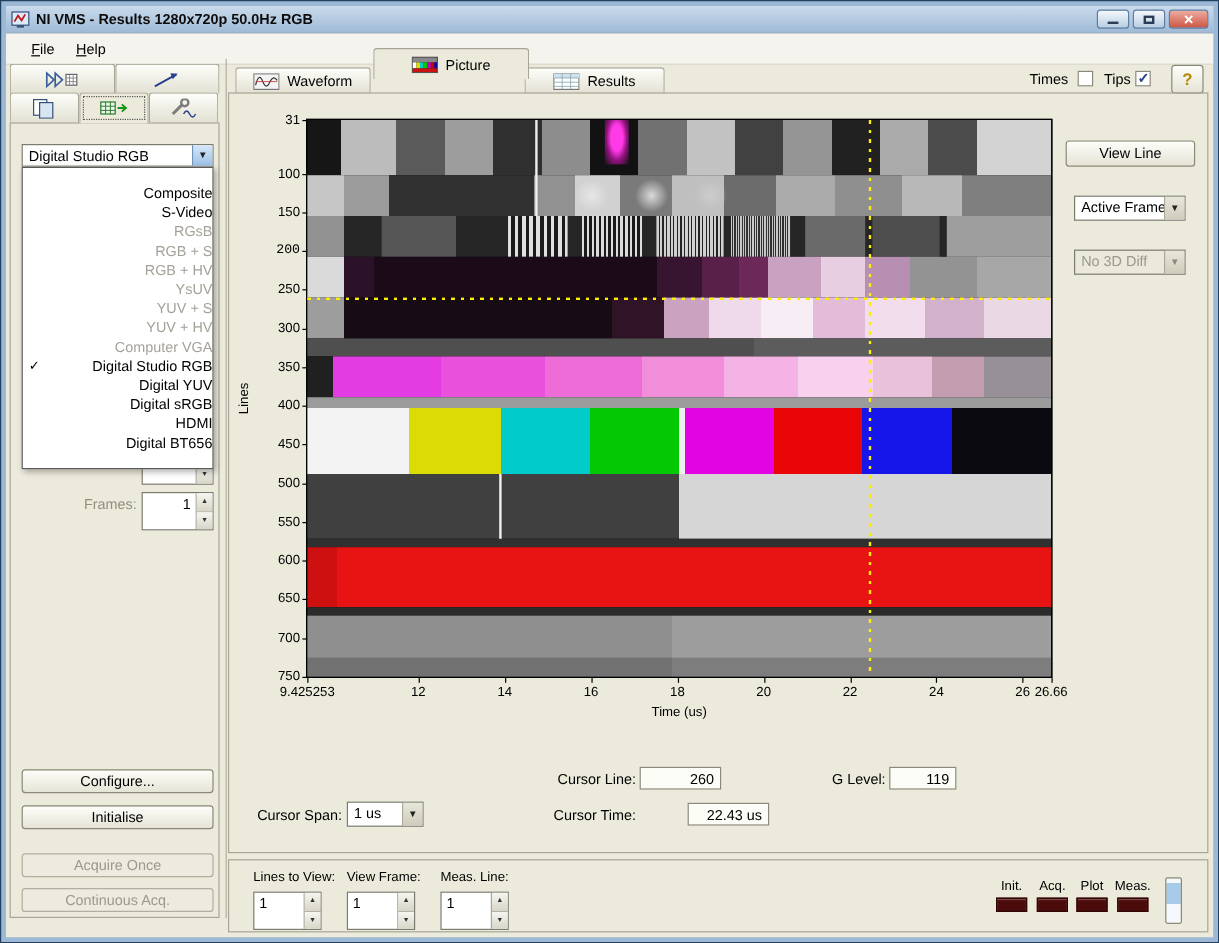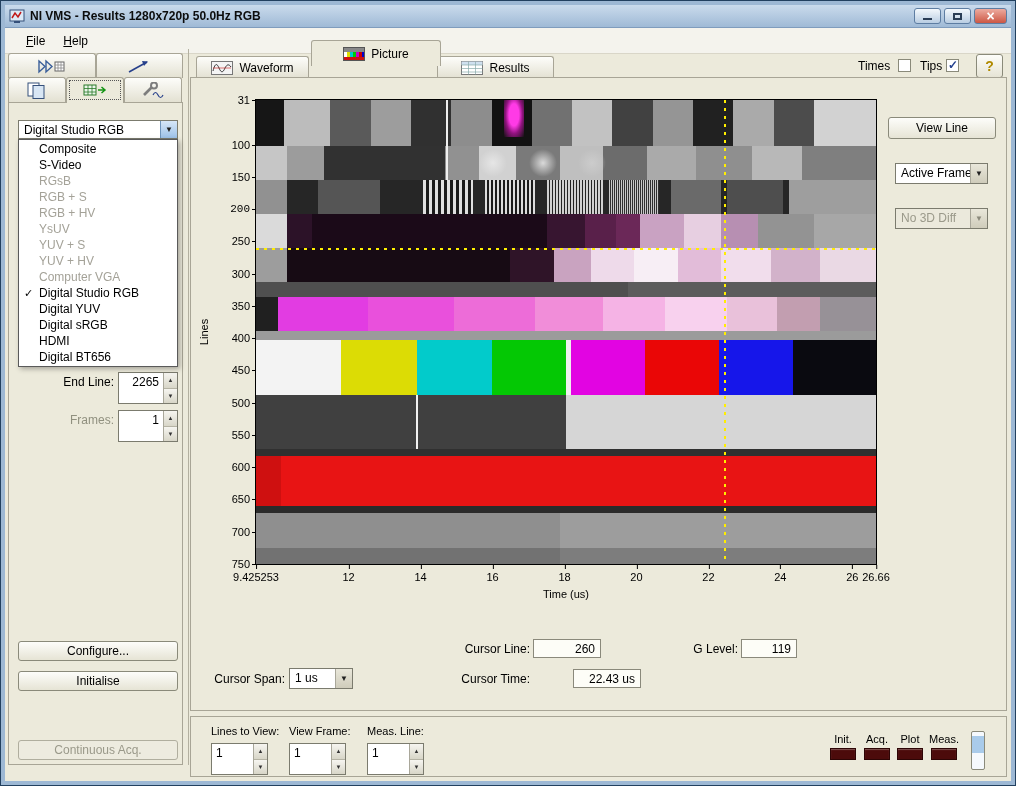--- a/index.html
+++ b/index.html
@@ -54,21 +54,21 @@
   
   .tab{position:absolute;border:1px solid #a8a596;border-bottom:none;border-radius:3px 3px 0 0;
     background:linear-gradient(#fdfdfa,#e3e1d2);display:flex;align-items:center;justify-content:center;gap:6px;
     font-size:12px;box-sizing:border-box;}
   .tab.sel{background:#eceadb;z-index:6;}
   .tab.sel-focus{outline:1px dotted #555;outline-offset:-4px;}
   .page-border{position:absolute;border:1px solid #a8a596;box-sizing:border-box;z-index:1;}
   .vdiv{position:absolute;width:1px;background:#b3b0a0;}
   
   .droplist{position:absolute;left:18px;top:139px;width:160px;background:#fff;border:1px solid #5a5a5a;
-    z-index:40;box-shadow:2px 2px 5px rgba(0,0,0,0.3);padding:1px 0;box-sizing:border-box;}
+    z-index:40;box-shadow:2px 2px 5px rgba(0,0,0,0.3);padding:13px 0;box-sizing:border-box;text-align:right;}
   .dli{height:16px;line-height:16px;padding-left:20px;font-size:12px;color:#000;position:relative;}
   .dli.dis{color:#a4a298;}
   .dli.sel::before{content:"✓";position:absolute;left:5px;top:0;font-size:11px;}
   
   .plot{position:absolute;left:255px;top:99px;width:620px;height:464px;border:1px solid #000;
     box-sizing:content-box;background:#000;}
   .pattern{position:absolute;inset:0;overflow:hidden;}
   .prow{position:absolute;left:0;right:0;}
   .ytick{position:absolute;right:calc(100% + 6px);transform:translateY(-50%);font-size:11px;color:#000;white-space:nowrap;}
   .ytick::after{content:"";position:absolute;left:calc(100% + 2px);top:50%;width:4px;height:1px;background:#000;}
@@ -186,20 +186,21 @@
   <div class="spin" style="left:118px;top:410px;width:60px;">
     <div class="spin-val">1</div>
     <div class="spin-btns">
         <div class="sb up"></div>
         <div class="sb dn"></div>
       </div>
   </div>
 
   <div class="btn" style="left:18px;top:641px;width:160px;height:20px;">Configure...</div>
   <div class="btn" style="left:18px;top:671px;width:160px;height:20px;">Initialise</div>
+  <div class="btn disabled" style="left:18px;top:711px;width:160px;height:20px;">Acquire Once</div>
   <div class="btn disabled" style="left:18px;top:740px;width:160px;height:20px;">Continuous Acq.</div>
 
   <div class="page-border" style="left:190px;top:77px;width:817px;height:634px;"></div>
 
   <div class="tab" style="left:196px;top:56px;width:113px;height:22px;">
     <svg class="icon" width="22" height="14" viewBox="0 0 22 14">
       <rect x="0.5" y="0.5" width="21" height="13" fill="#f4f4f4" stroke="#777"></rect>
       <path d="M2 10 C4 2,6 2,8 7 C10 12,12 12,14 7 C16 3,18 3,20 6" stroke="#333" fill="none"></path>
       <path d="M2 7 h18" stroke="#c33" stroke-width="0.7"></path>
     </svg>

